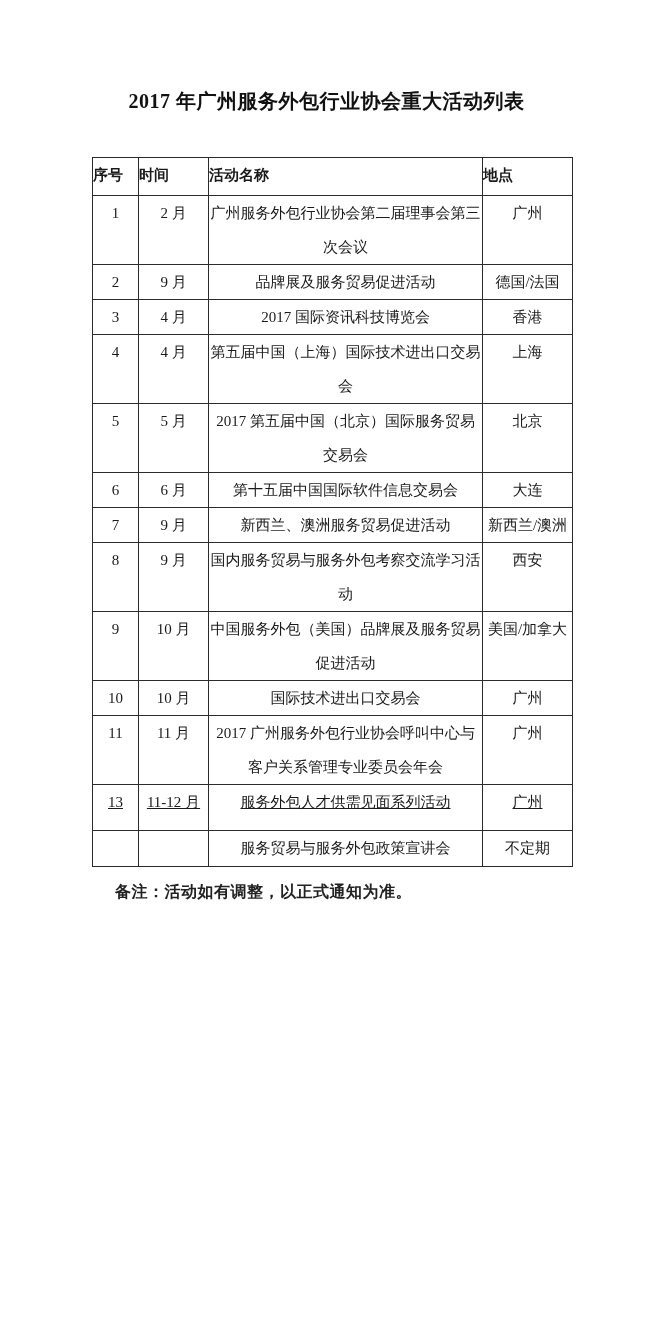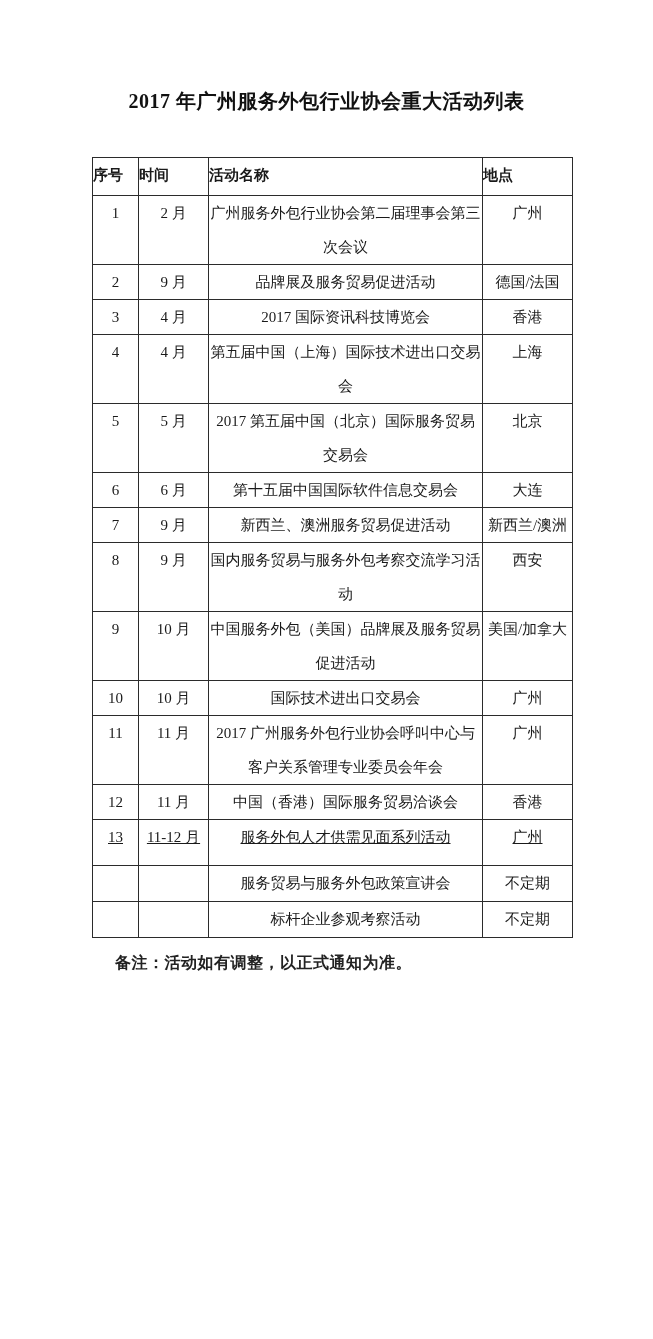--- a/index.html
+++ b/index.html
@@ -169,44 +169,32 @@
         <td class="c-time">10 月</td>
         <td class="c-name">国际技术进出口交易会</td>
         <td class="c-loc">广州</td>
       </tr>
       <tr>
         <td class="c-no">11</td>
         <td class="c-time">11 月</td>
         <td class="c-name">2017 广州服务外包行业协会呼叫中心与客户关系管理专业委员会年会</td>
         <td class="c-loc">广州</td>
       </tr>
-      <tr>
-        <td class="c-no">12</td>
-        <td class="c-time">11 月</td>
-        <td class="c-name">中国（香港）国际服务贸易洽谈会</td>
-        <td class="c-loc">香港</td>
-      </tr>
       <tr class="tall">
         <td class="c-no">13</td>
         <td class="c-time">11-12 月</td>
         <td class="c-name">服务外包人才供需见面系列活动</td>
         <td class="c-loc">广州</td>
       </tr>
 
 
       <tr class="member">
         <td class="c-no"></td>
         <td class="c-time"></td>
         <td class="c-name">服务贸易与服务外包政策宣讲会</td>
         <td class="c-loc">不定期</td>
       </tr>
-      <tr class="member">
-        <td class="c-no"></td>
-        <td class="c-time"></td>
-        <td class="c-name">标杆企业参观考察活动</td>
-        <td class="c-loc">不定期</td>
-      </tr>
     </tbody>
   </table>
 
   <p class="footnote">备注：活动如有调整，以正式通知为准。</p>
 
 </div>
 
 </body></html>

